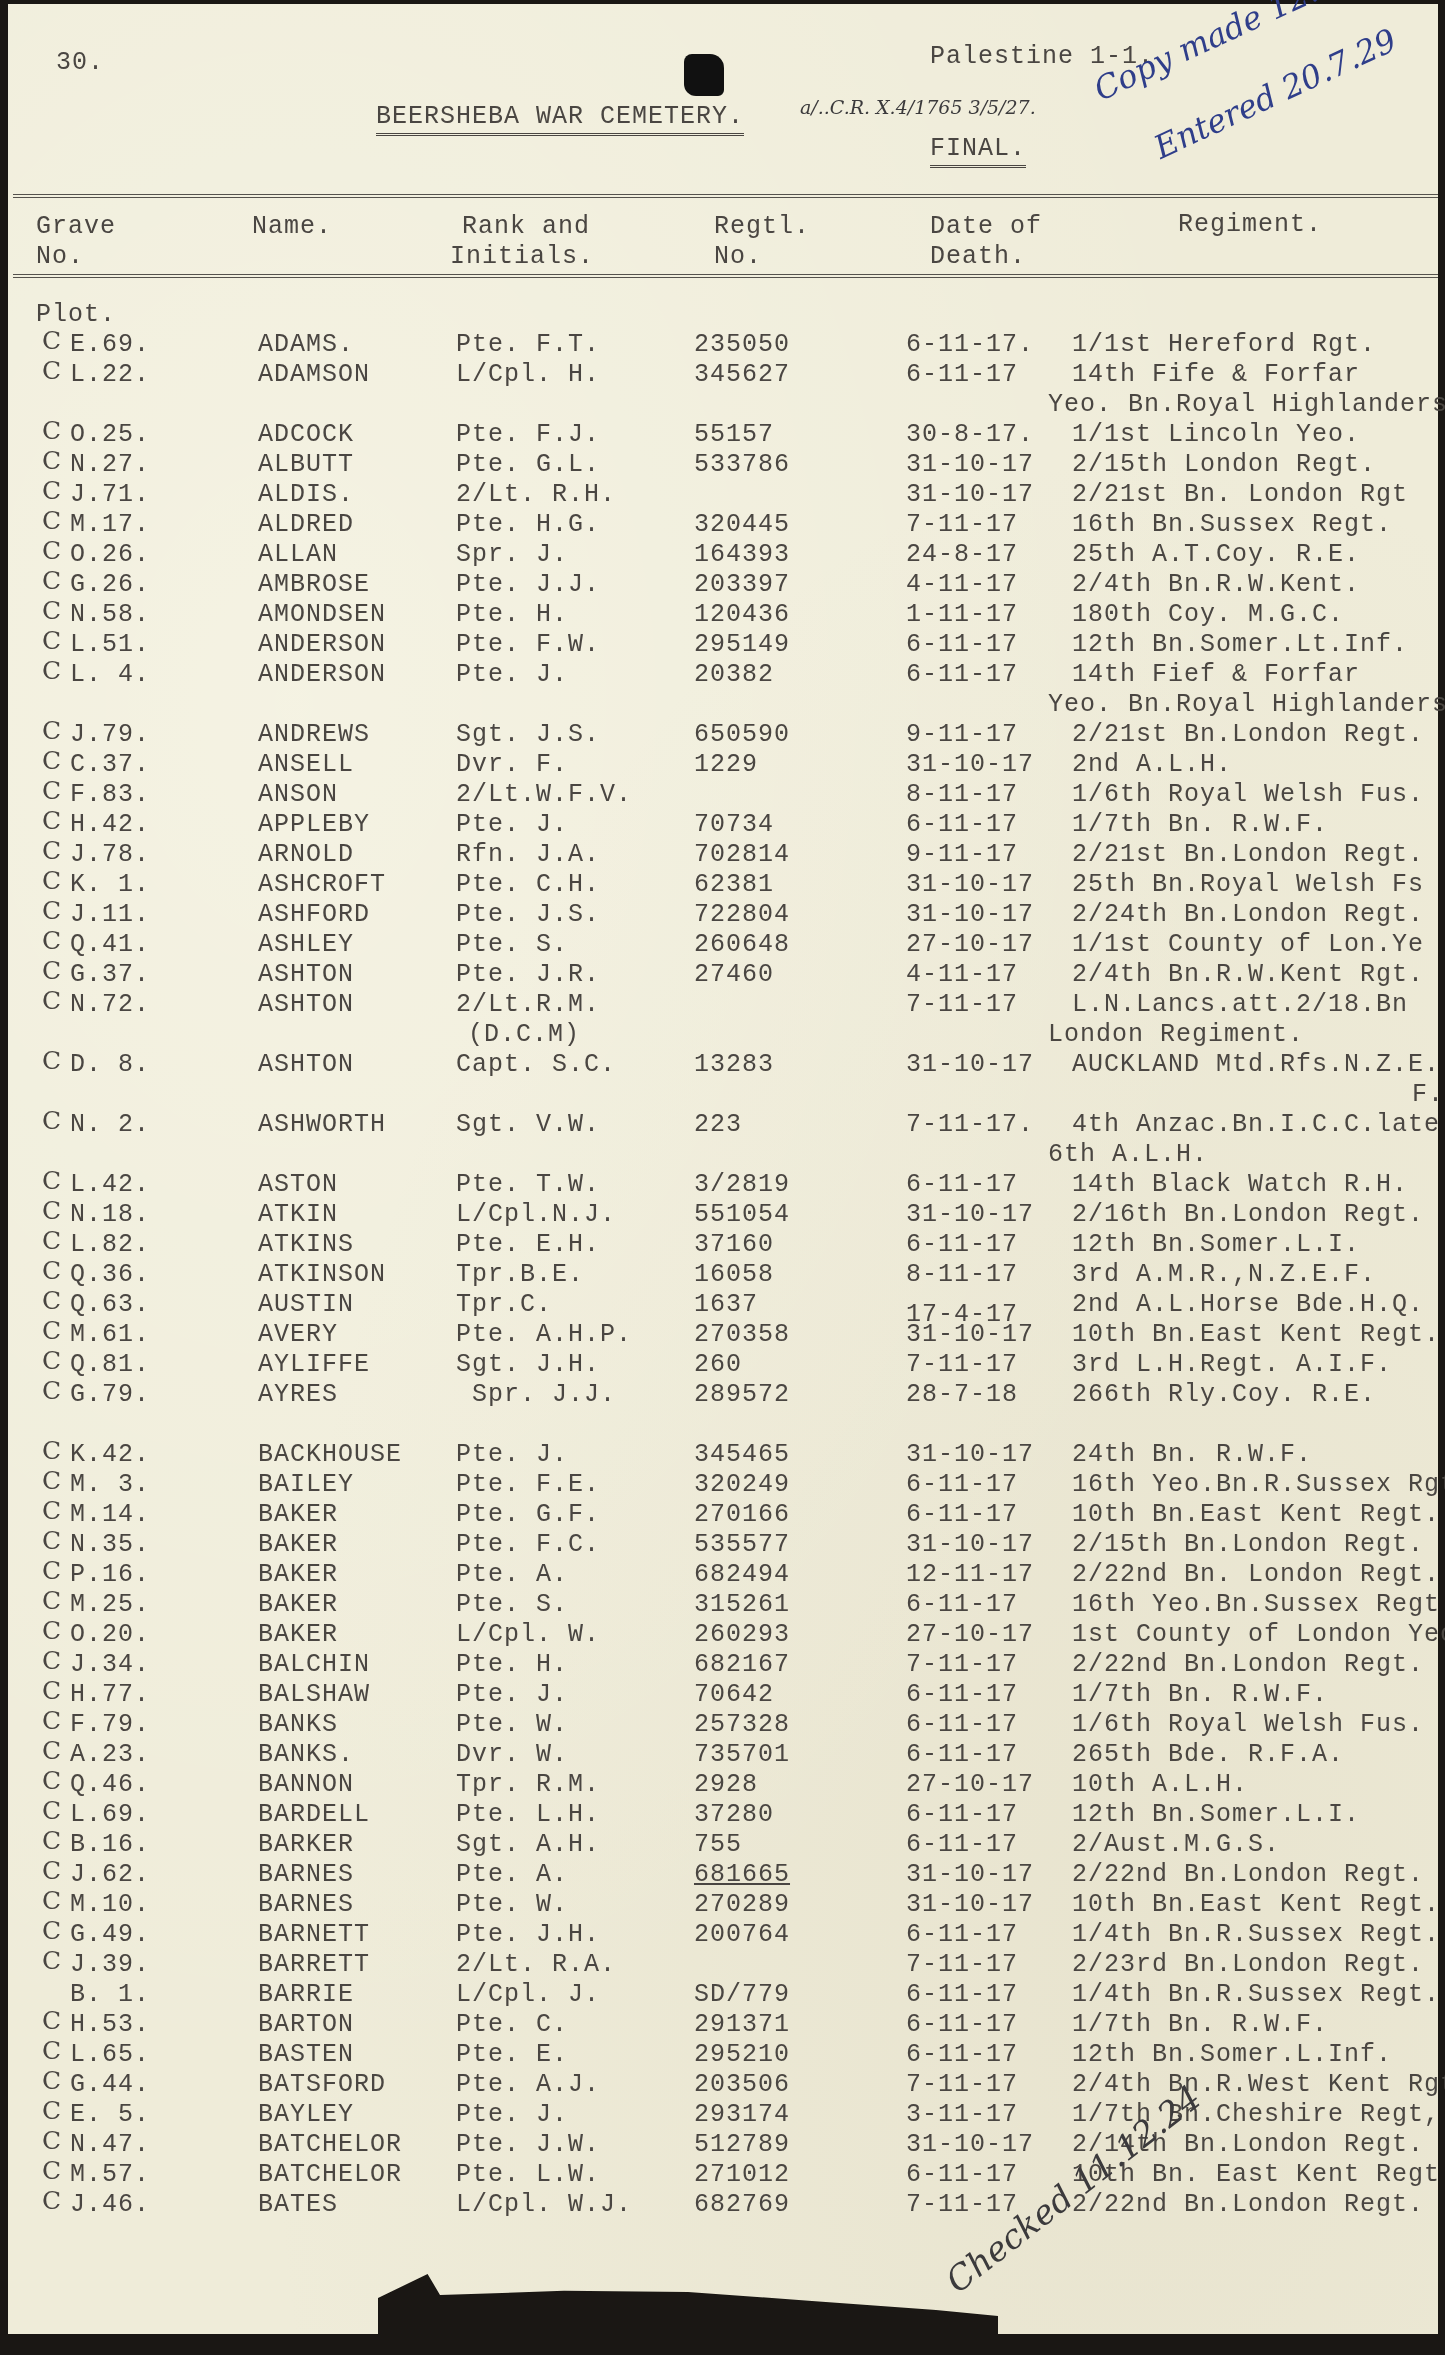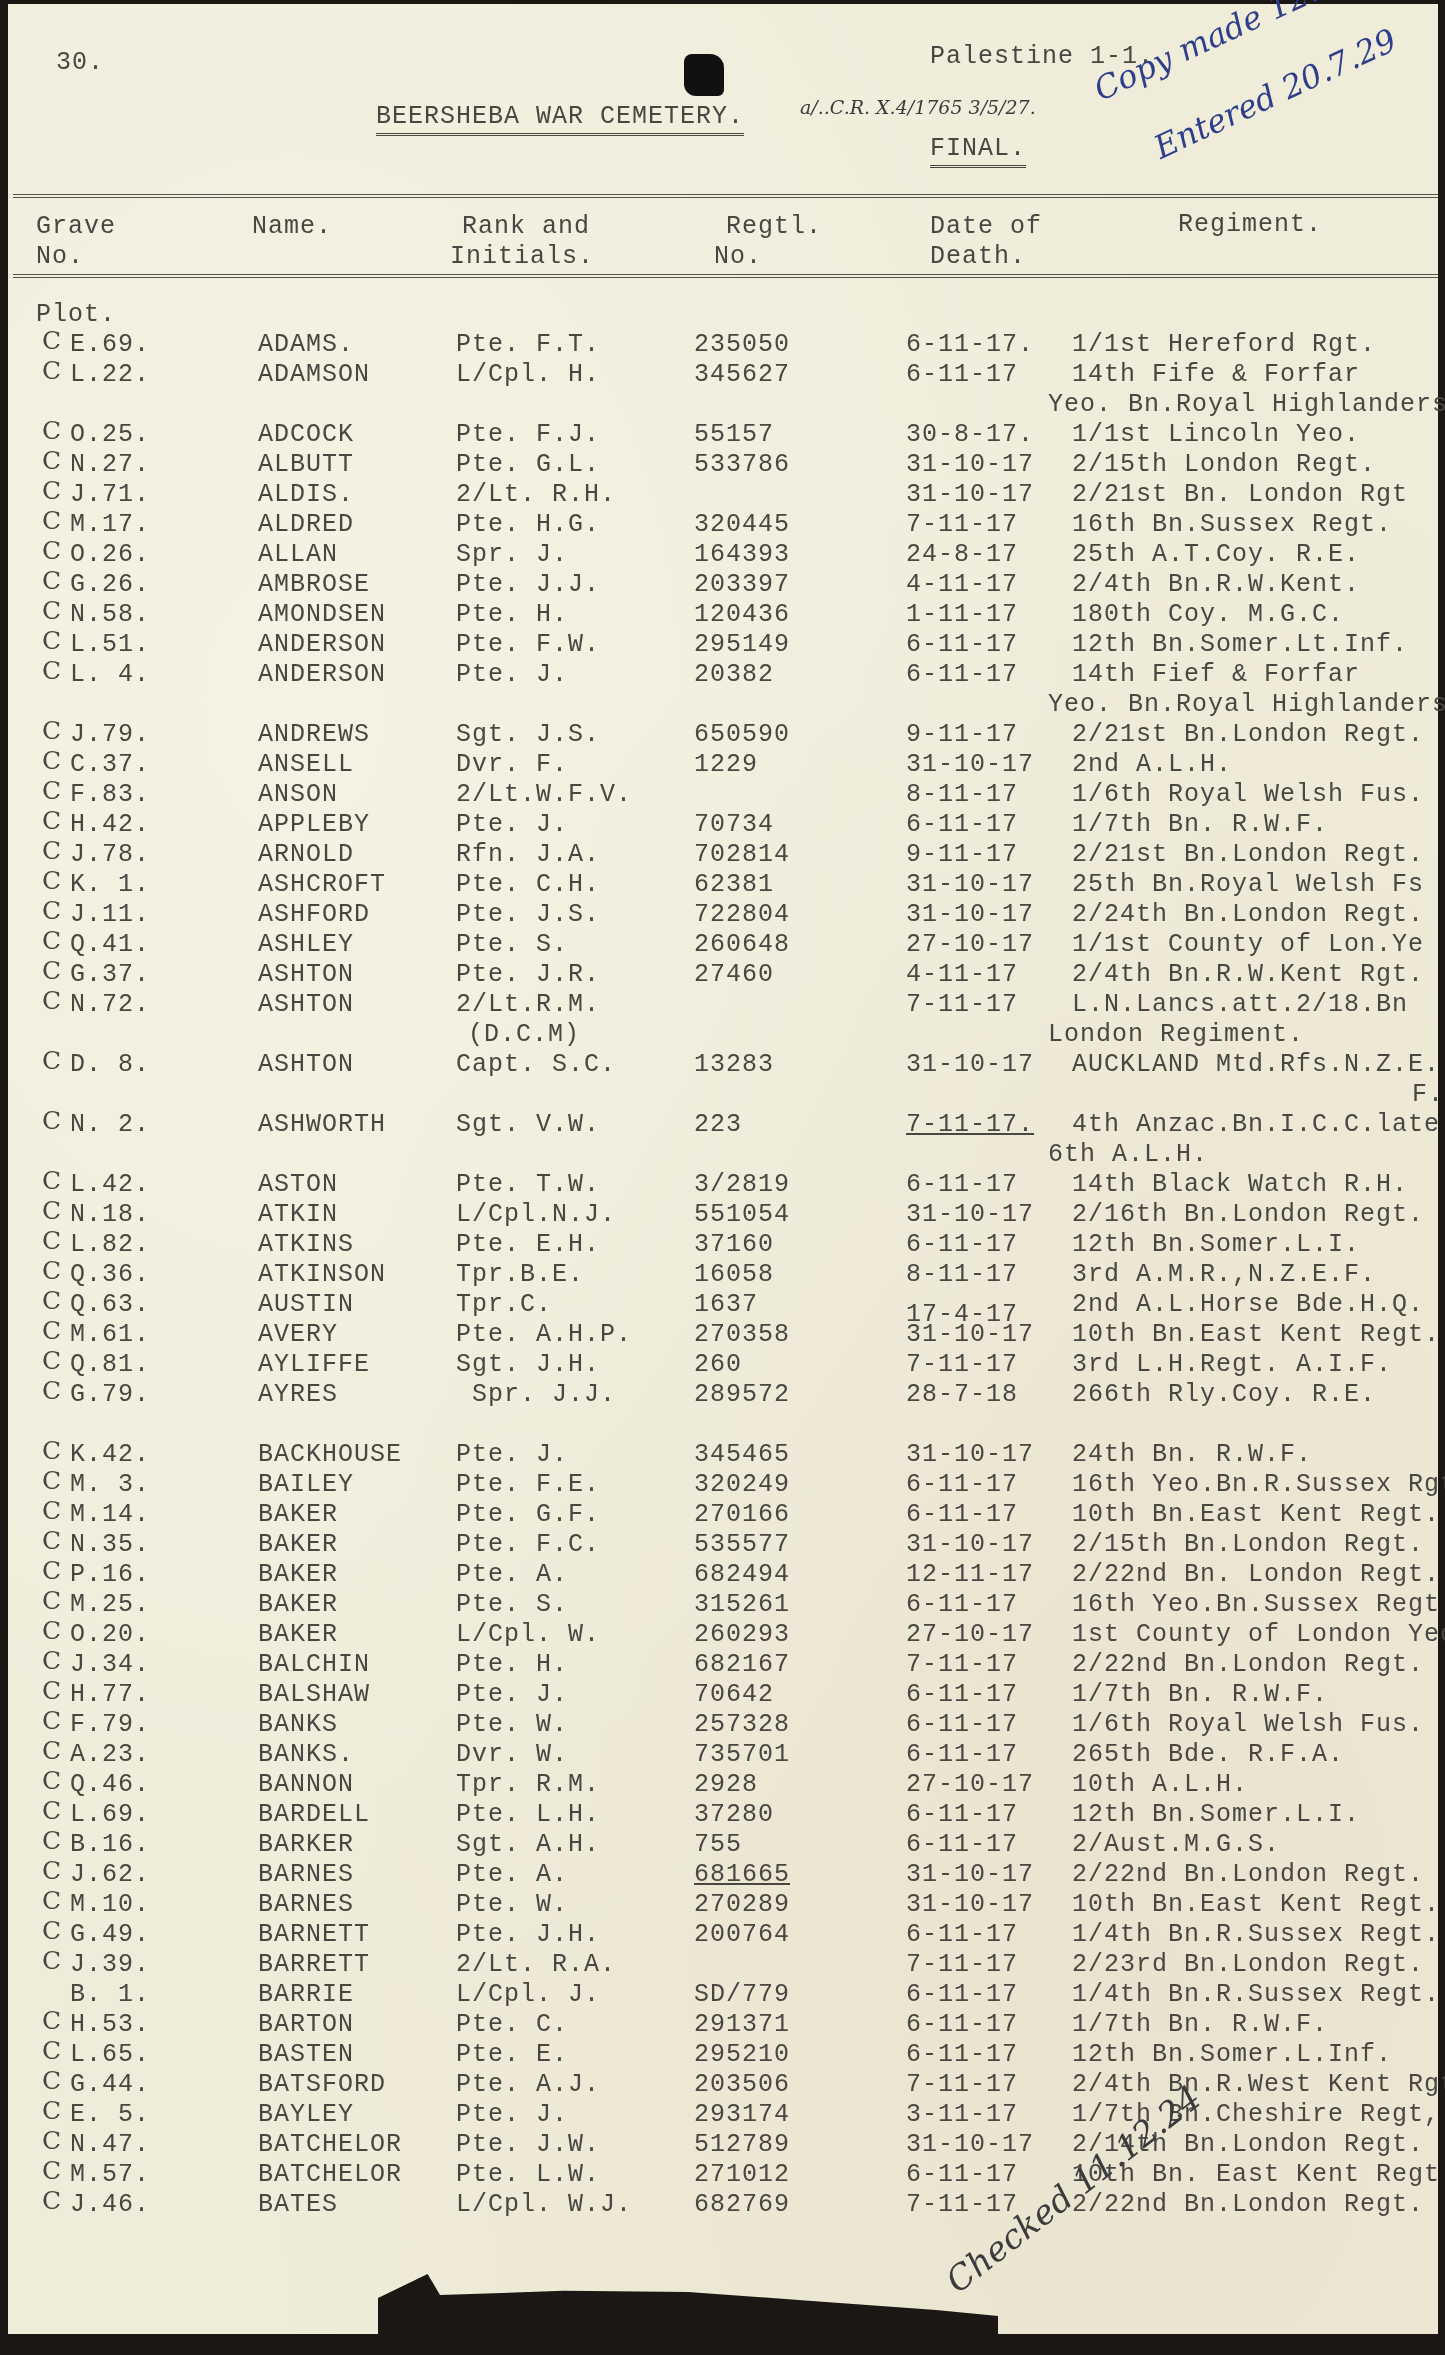--- a/index.html
+++ b/index.html
@@ -48,21 +48,21 @@
   <span class="abs hand" style="left:1140px;top:128px;font-size:32px;transform:rotate(-25deg);transform-origin:left top;">Entered 20.7.29</span>
 
   <div class="rule" style="top:190px;"></div>
 
   <div>
     <span class="abs type" style="left:28px;top:208px;">Grave</span>
     <span class="abs type" style="left:28px;top:238px;">No.</span>
     <span class="abs type" style="left:244px;top:208px;">Name.</span>
     <span class="abs type" style="left:454px;top:208px;">Rank and</span>
     <span class="abs type" style="left:442px;top:238px;">Initials.</span>
-    <span class="abs type" style="left:706px;top:208px;margin-left:12px;">Regtl.</span>
+    <span class="abs type" style="left:706px;top:208px;">Regtl.</span>
     <span class="abs type" style="left:706px;top:238px;">No.</span>
     <span class="abs type" style="left:922px;top:208px;">Date of</span>
     <span class="abs type" style="left:922px;top:238px;">Death.</span>
     <span class="abs type" style="left:1170px;top:206px;">Regiment.</span>
   </div>
 
   <div class="rule" style="top:270px;"></div>
 
   <span class="abs type" style="left:28px;top:296px;">Plot.</span>
 
@@ -269,21 +269,21 @@
         <span style="left: 898px;">31-10-17</span>
         <span style="left: 1064px;">AUCKLAND Mtd.Rfs.N.Z.E.</span>
         <span style="left: 1404px; top: 30px;">F.</span>
       </div>
       <div class="row" style="top: 1106px;">
         <span class="tick" style="left: 34px; top: -4px;">C</span>
         <span style="left: 62px;">N. 2.</span>
         <span style="left: 250px;">ASHWORTH</span>
         <span style="left: 448px;">Sgt. V.W.</span>
         <span style="left: 686px;">223</span>
-        <span style="left: 898px; text-decoration: underline;">7-11-17.</span>
+        <span style="left: 898px;">7-11-17.</span>
         <span style="left: 1064px;">4th Anzac.Bn.I.C.C.late</span>
         <span style="left: 1040px; top: 30px;">6th A.L.H.</span>
       </div>
       <div class="row" style="top: 1166px;">
         <span class="tick" style="left: 34px; top: -4px;">C</span>
         <span style="left: 62px;">L.42.</span>
         <span style="left: 250px;">ASTON</span>
         <span style="left: 448px;">Pte. T.W.</span>
         <span style="left: 686px;">3/2819</span>
         <span style="left: 898px;">6-11-17</span>

